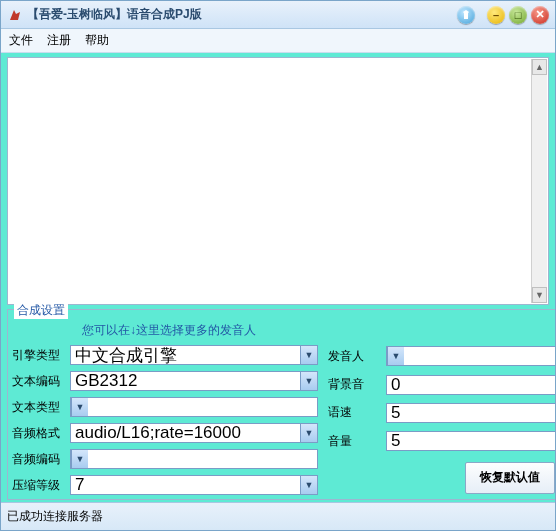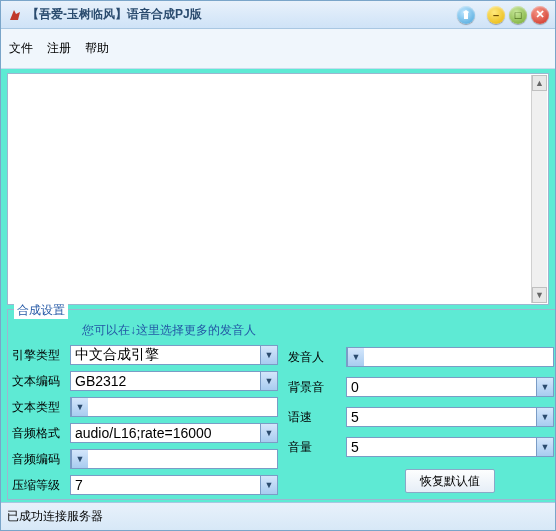--- a/index.html
+++ b/index.html
@@ -7,43 +7,43 @@
 .window { width: 556px; height: 531px; border: 1px solid #7aa5c9; display: flex; flex-direction: column; background: #5eead4; }
 .titlebar { height: 28px; background: linear-gradient(#e8f1fb, #cfe3f7); display: flex; align-items: center; padding: 0 6px; border-bottom: 1px solid #a9c7e2; }
 .app-icon { width: 16px; height: 16px; margin-right: 4px; display: flex; align-items: center; justify-content: center; }
 .app-icon svg { display: block; }
 .title-text { font-weight: bold; color: #2a4b6e; flex: 1; }
 .tbtn { width: 18px; height: 18px; border-radius: 50%; margin-left: 4px; display: flex; align-items: center; justify-content: center; font-weight: bold; font-size: 11px; cursor: pointer; box-shadow: inset 0 1px 2px rgba(255,255,255,.6), 0 1px 1px rgba(0,0,0,.3); }
 .tbtn.blue { background: radial-gradient(circle at 40% 35%, #bfe6ff, #3fa0d8); color: #fff; margin-right: 8px; }
 .tbtn.min { background: radial-gradient(circle at 40% 35%, #ffe97c, #e5b200); color: #6b4a00; }
 .tbtn.max { background: radial-gradient(circle at 40% 35%, #c8e89a, #6fa52a); color: #2d4a00; }
 .tbtn.close { background: radial-gradient(circle at 40% 35%, #f79a8a, #c9261a); color: #fff; }
-.menubar { height: 40px; background: #f0f6fc; border-bottom: 1px solid #c9dcee; display: flex; align-items: center; padding: 0 8px; gap: 14px; }
+.menubar { height: 24px; background: #f0f6fc; border-bottom: 1px solid #c9dcee; display: flex; align-items: center; padding: 0 8px; gap: 14px; }
 .menubar span { cursor: pointer; }
 .content { flex: 1; display: flex; flex-direction: column; padding: 4px 6px 2px 6px; gap: 4px; overflow: hidden; }
 .textarea-wrap { flex: 1; border: 1px solid #9cb6d0; background: #fff; position: relative; min-height: 170px; }
 .textarea-wrap .scroll { position: absolute; right: 1px; top: 1px; bottom: 1px; width: 16px; background: #f0f0f0; border-left: 1px solid #d0d0d0; display: flex; flex-direction: column; }
 .scroll .arrow { height: 16px; display: flex; align-items: center; justify-content: center; background: #e8e8e8; border: 1px solid #c0c0c0; color: #666; font-size: 9px; cursor: pointer; }
 .scroll .track { flex: 1; }
 .groupbox { border: 1px solid #9cb6d0; position: relative; padding: 10px 4px 4px 4px; }
 .groupbox-title { position: absolute; top: -8px; left: 6px; background: #fff; color: #2257a5; padding: 0 3px; }
 .tip { color: #2257a5; text-align: left; padding: 2px 0 6px 70px; }
 .tip b { font-weight: bold; }
 .cols { display: flex; align-items: flex-start; gap: 24px; }
 .formcol { display: grid; grid-template-columns: 54px 1fr; gap: 6px 4px; align-items: center; }
 .lbl { text-align: left; white-space: nowrap; }
 .combo { display: flex; border: 1px solid #7a9cc6; height: 20px; background: #fff; width: 100%; }
-.combo input { border: none; outline: none; flex: 1; padding: 0 4px; font-size: 14px; font-family: inherit; background: transparent; min-width: 0; }
+.combo input { border: none; outline: none; flex: 1; padding: 0 4px; font-size: 17px; font-family: inherit; background: transparent; min-width: 0; }
 .combo .dd { width: 17px; background: linear-gradient(#d4e6fb,#a8ccf0); border-left: 1px solid #7a9cc6; display: flex; align-items: center; justify-content: center; color: #2a4b6e; cursor: pointer; font-size: 9px; }
 .sidecol { display: flex; flex-direction: column; gap: 10px; padding: 0 2px; width: 96px; }
 .btn { border: 1px solid #8aa8c8; background: linear-gradient(#fdfefe,#e6eef7); height: 26px; display: flex; align-items: center; justify-content: center; cursor: pointer; border-radius: 2px; padding: 0 8px; white-space: nowrap; }
 .check-row { display: flex; align-items: center; gap: 3px; white-space: nowrap; }
 .check-row input { margin: 0; }
 .restore-wrap { grid-column: 2; display: flex; justify-content: center; padding-top: 2px; }
-.restore-wrap .btn { height: 24px; padding: 4px 14px; }
+.restore-wrap .btn { height: 32px; padding: 4px 14px; font-weight: bold; }
 .footer-link { text-align: center; padding: 6px 0 2px 0; color: #2257a5; }
 .statusbar { height: 28px; border-top: 1px solid #a9c7e2; background: linear-gradient(#e8f1fb,#d7e8f7); display: flex; align-items: center; padding: 0 6px; }
 </style>
 </head>
 <body>
 
 <div class="window">
   <div class="titlebar">
     <span class="app-icon">
       <svg width="14" height="14" viewBox="0 0 14 14">

